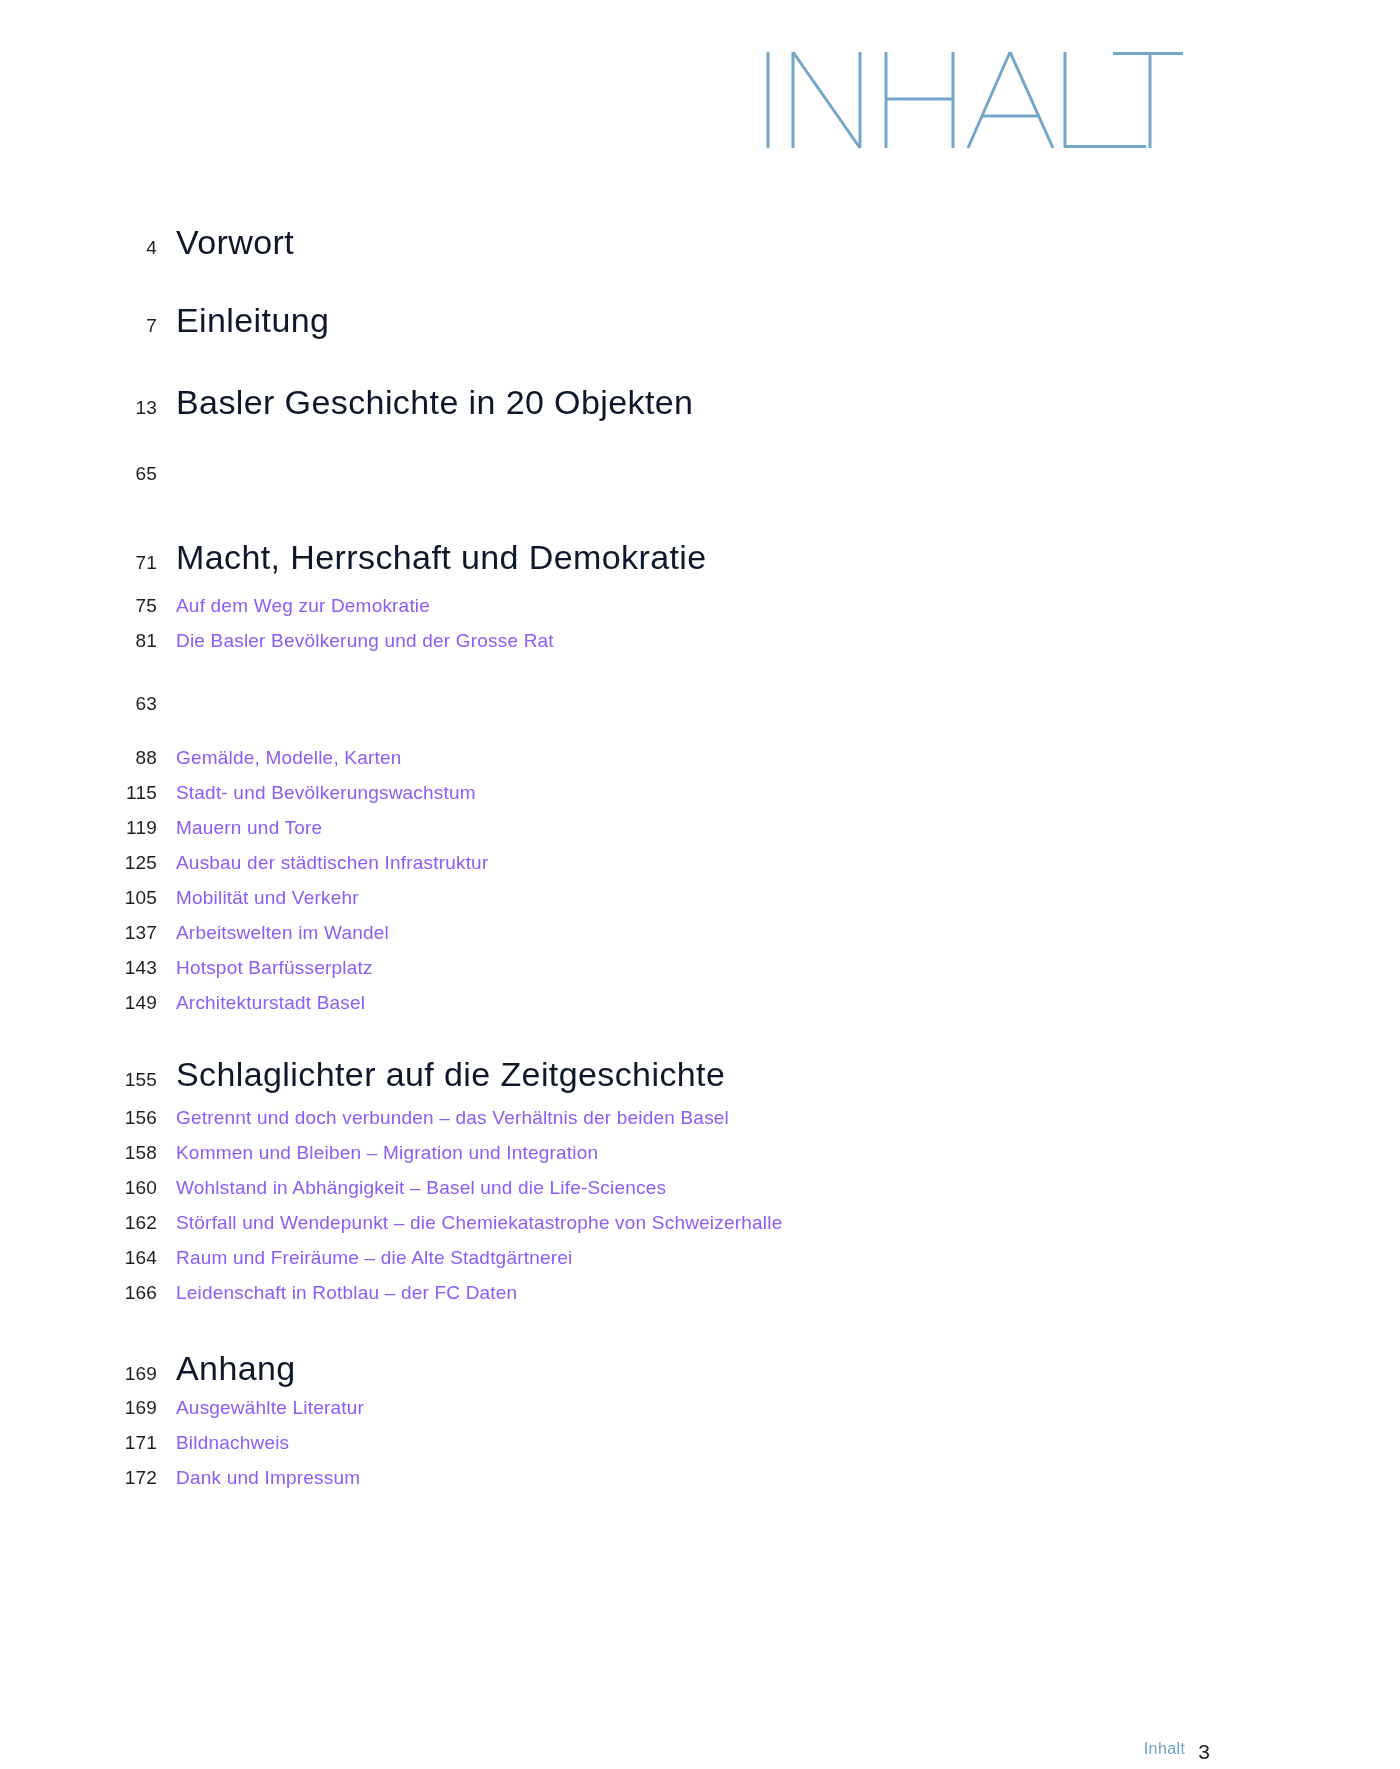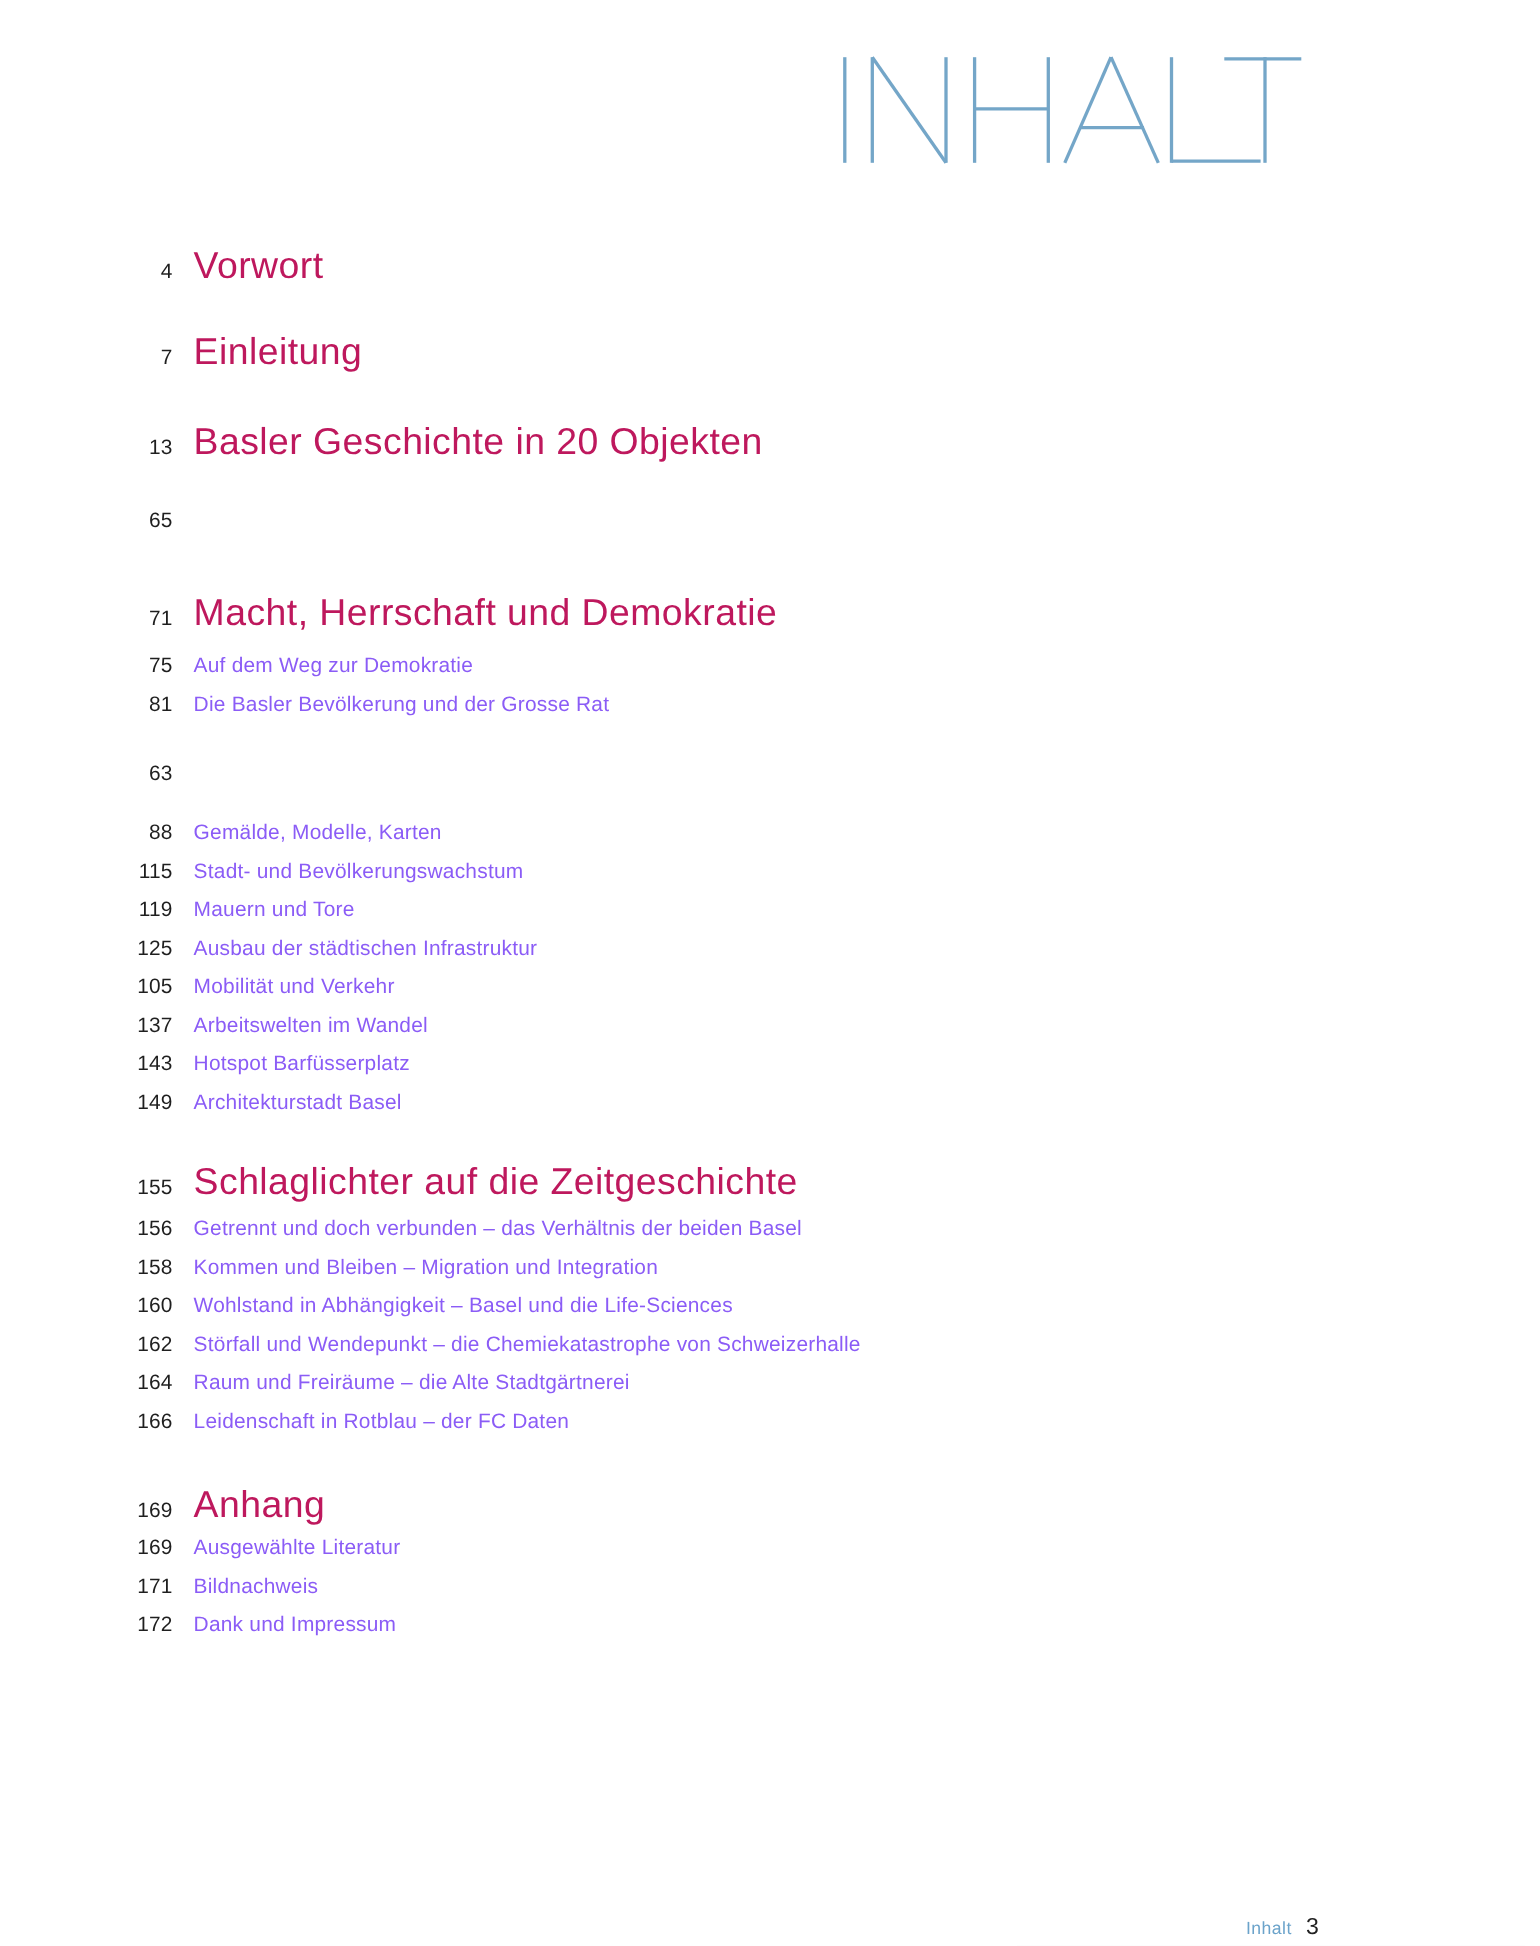--- a/index.html
+++ b/index.html
@@ -35,34 +35,34 @@
     letter-spacing: 0.2px;
     color: #1f1f1f;
   }
   .toc-row .label {
     margin-left: 19px;
     line-height: 1;
   }
   .toc-row.heading .label {
     font-size: 34px;
     letter-spacing: 0.4px;
-    color: #be185d;
+    color: #0f172a;
   }
   .toc-row.entry .label {
     font-size: 19px;
     letter-spacing: 0.2px;
     color: #8b5cf6;
   }
 
   .footer {
     position: absolute;
-    right: 201px;
+    right: 190px;
     top: 1741px;
     display: flex;
-    align-items: flex-end;
+    align-items: flex-start;
   }
   .footer .footer-label {
     font-size: 16px;
     letter-spacing: 0.4px;
     color: #6ba3ca;
     line-height: 1;
   }
   .footer .footer-page {
     margin-left: 13px;
     font-size: 21px;

